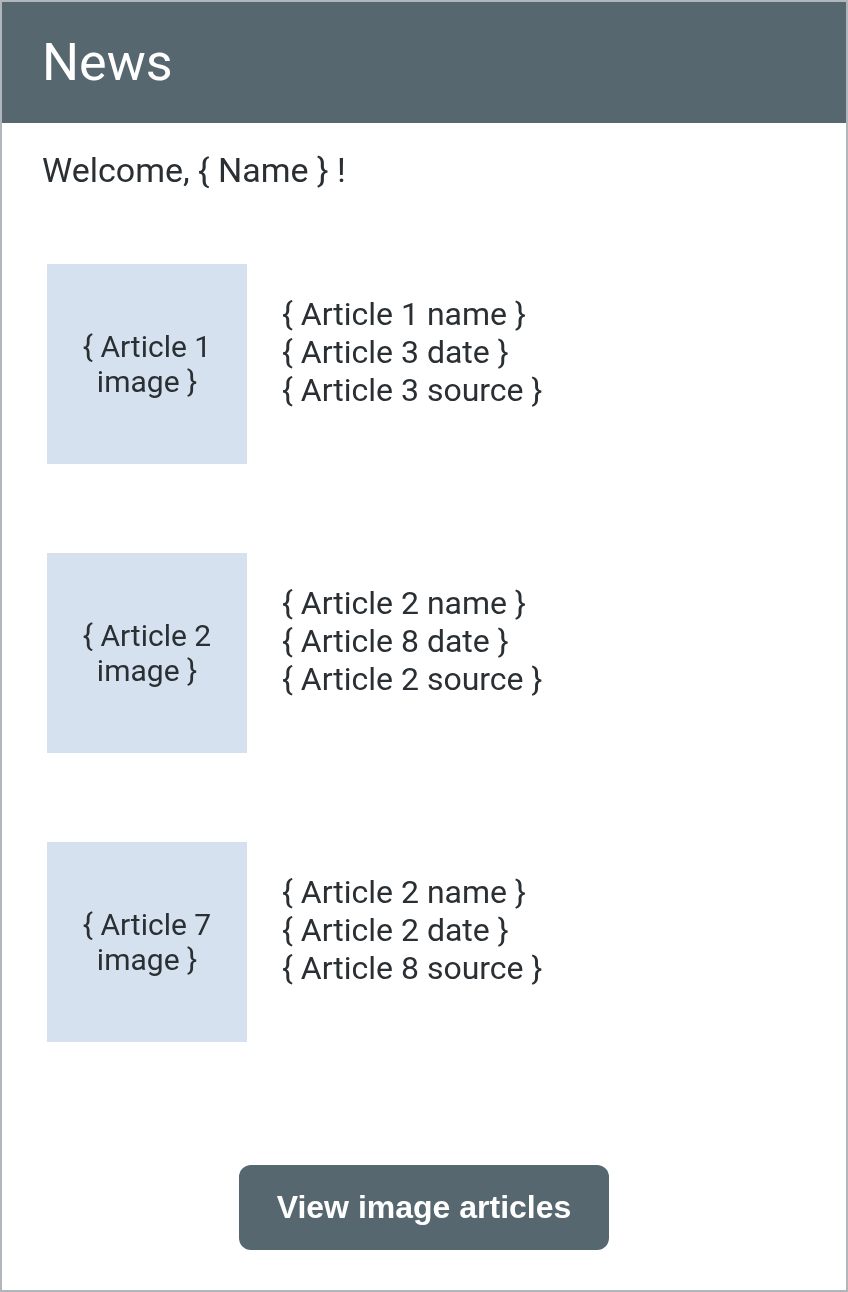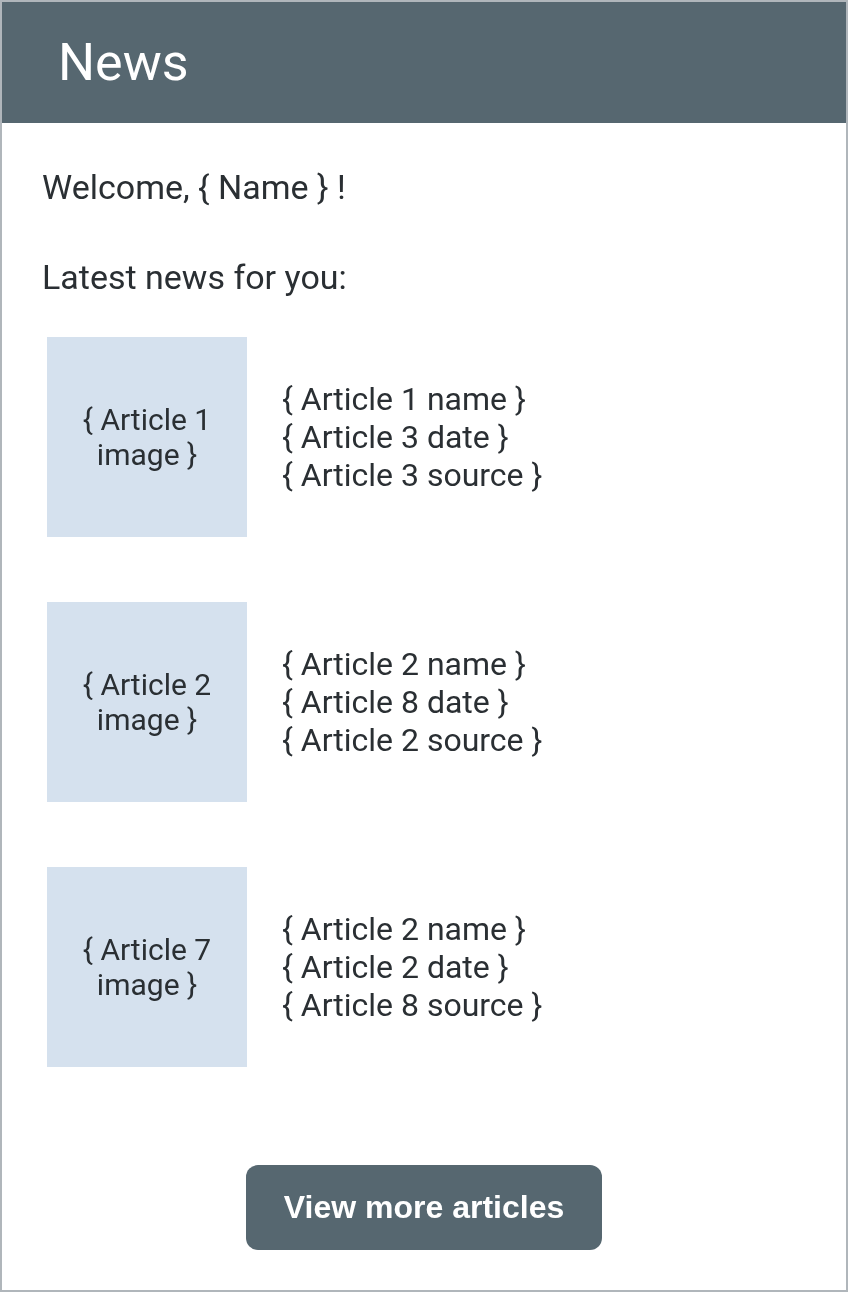--- a/index.html
+++ b/index.html
@@ -16,29 +16,29 @@
     .app-container {
       width: 848px;
       height: 1292px;
       background: #ffffff;
       border: 2px solid #b0b6bb;
       display: flex;
       flex-direction: column;
     }
     .header {
       background: #566770;
-      padding: 30px 56px;
+      padding: 30px 40px;
     }
     .header-title {
       color: #ffffff;
       font-size: 52px;
       font-weight: 400;
     }
     .content {
-      padding: 44px 40px 30px 40px;
+      padding: 27px 40px 30px 40px;
       flex: 1;
       display: flex;
       flex-direction: column;
     }
     .welcome-text {
       font-size: 34px;
       color: #2a2f33;
       margin-bottom: 50px;
     }
     .subtitle {
@@ -58,20 +58,21 @@
       height: 200px;
       background: #d5e1ee;
       display: flex;
       align-items: center;
       justify-content: center;
       text-align: center;
       font-size: 30px;
       color: #2a2f33;
       padding: 10px;
       flex-shrink: 0;
+      margin-top: 24px;
     }
     .article-details {
       display: flex;
       flex-direction: column;
     }
     .article-field {
       font-size: 32px;
       color: #2a2f33;
     }
     .button-container {
@@ -95,21 +96,20 @@
 <body>
 
 <div class="app-container">
   <div class="header">
     <div class="header-title">News</div>
   </div>
   <div class="content">
     <div class="welcome-text">
       <span>Welcome, </span><span>{ Name }</span><span> !</span>
     </div>
-    <div class="subtitle">Latest news for you:</div>
 
     <div class="article-row">
       <div class="article-image">{ Article 1 image }</div>
       <div class="article-details">
         <div class="article-field">{ Article 1 name }</div>
         <div class="article-field">{ Article 3 date }</div>
         <div class="article-field">{ Article 3 source }</div>
       </div>
     </div>
 
@@ -125,16 +125,16 @@
     <div class="article-row">
       <div class="article-image">{ Article 7 image }</div>
       <div class="article-details">
         <div class="article-field">{ Article 2 name }</div>
         <div class="article-field">{ Article 2 date }</div>
         <div class="article-field">{ Article 8 source }</div>
       </div>
     </div>
 
     <div class="button-container">
-      <button class="view-more-button">View more articles</button>
+      <button class="view-more-button">View image articles</button>
     </div>
   </div>
 </div>
 
 </body></html>

